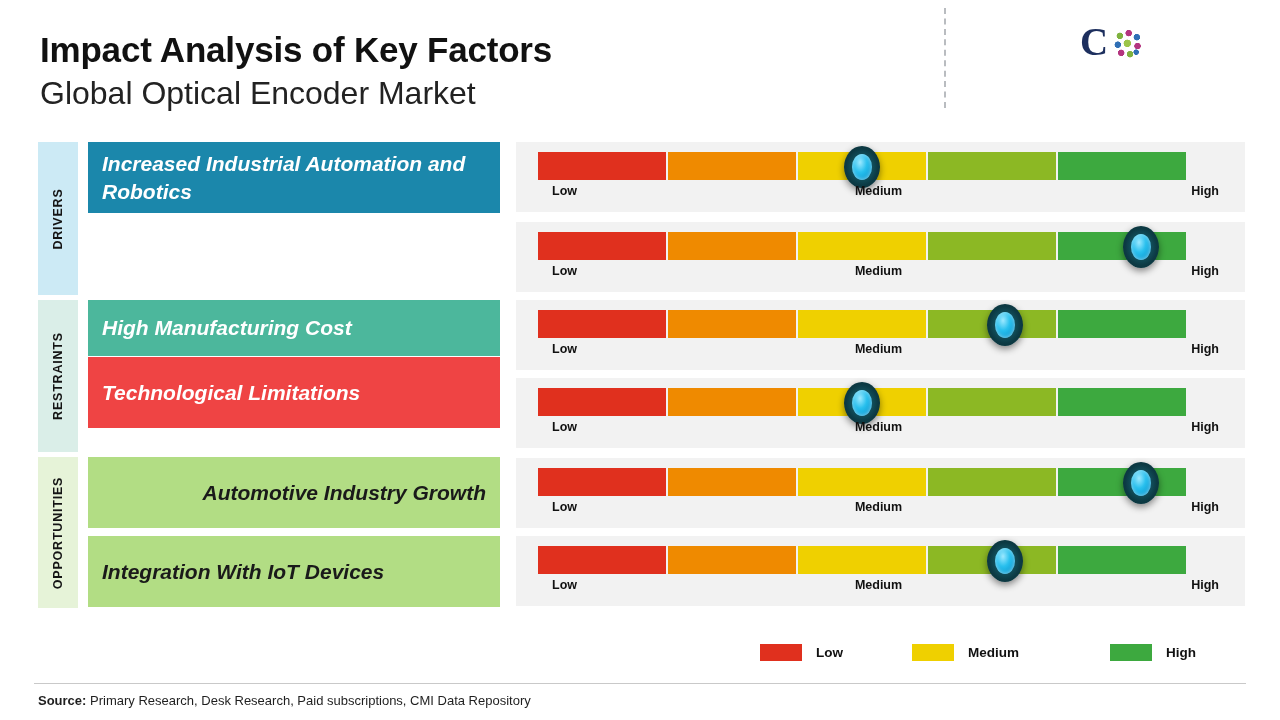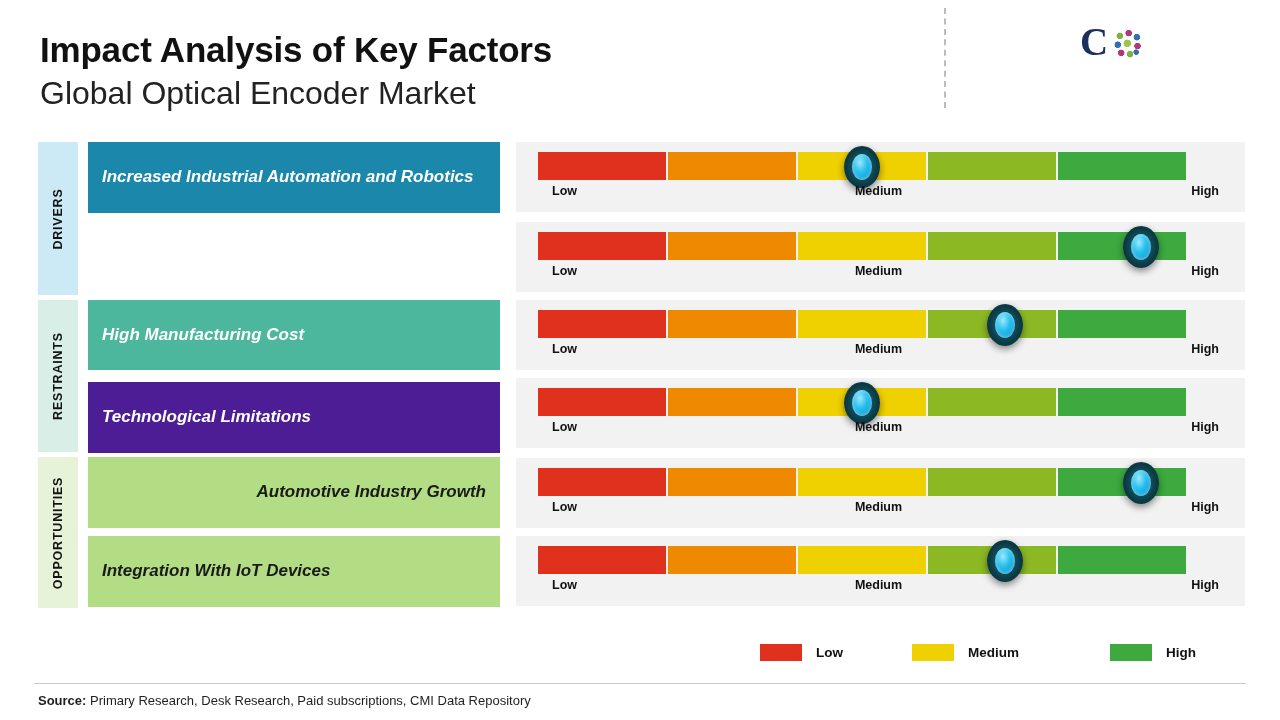--- a/index.html
+++ b/index.html
@@ -108,21 +108,21 @@
   }
 
   .factor-box {
     position: absolute;
     left: 88px;
     width: 412px;
     display: flex;
     align-items: center;
     padding: 0 14px;
     box-sizing: border-box;
-    font-size: 17px;
+    font-size: 21px;
     font-weight: bold;
     font-style: italic;
     line-height: 1.3;
   }
 
   .gauge-panel {
     position: absolute;
     left: 516px;
     background: #f2f2f2;
   }
@@ -227,24 +227,24 @@
   <div class="cat-strip" id="cat1" style="top: 300px; height: 152px; background: rgb(218, 238, 232);">
     <span>RESTRAINTS</span>
   </div>
   <div class="cat-strip" id="cat2" style="top: 457px; height: 151px; background: rgb(230, 243, 216);">
     <span>OPPORTUNITIES</span>
   </div>
 
   <div class="factor-box" id="fbox0" style="top: 142px; height: 71px; background: rgb(27, 135, 171); color: rgb(255, 255, 255);">
     <span>Increased Industrial Automation and Robotics</span>
     </div>
-  <div class="factor-box" id="fbox2" style="top: 300px; height: 70px; background: rgb(76, 183, 156); color: rgb(255, 255, 255);">
+  <div class="factor-box" id="fbox2" style="top: 300px; height: 56px; background: rgb(76, 183, 156); color: rgb(255, 255, 255);">
     <span>High Manufacturing Cost</span>
     </div>
-  <div class="factor-box" id="fbox3" style="top: 382px; height: 71px; background: #4c1d95; color: rgb(255, 255, 255);">
+  <div class="factor-box" id="fbox3" style="top: 357px; height: 71px; background: #ef4444; color: rgb(255, 255, 255);">
     <span>Technological Limitations</span>
     </div>
   <div class="factor-box" id="fbox4" style="top: 457px; height: 71px; background: rgb(178, 221, 132); color: rgb(26, 26, 26); justify-content: flex-end;">
     <span>Automotive Industry Growth</span>
     </div>
   <div class="factor-box" id="fbox5" style="top: 536px; height: 71px; background: rgb(178, 221, 132); color: rgb(26, 26, 26);">
     <span>Integration With IoT Devices</span>
     </div>
 
   <div class="gauge-panel" id="gp0" style="top: 142px; height: 70px; width: 729px;">

